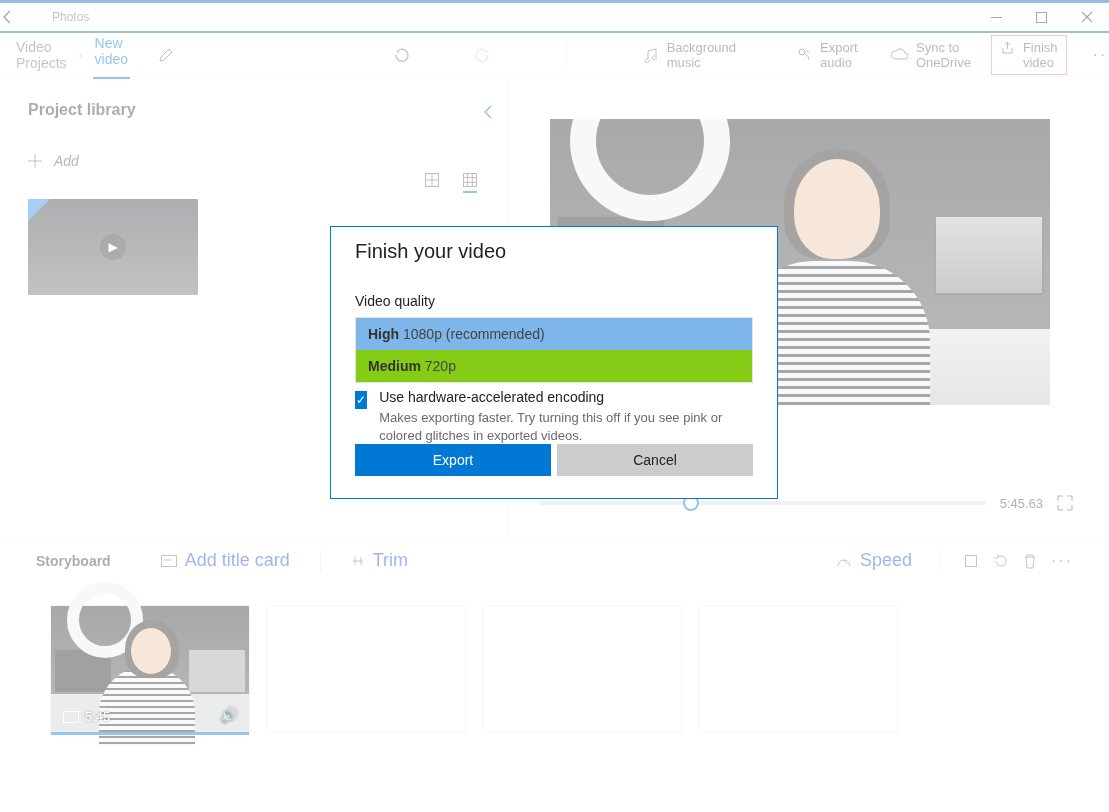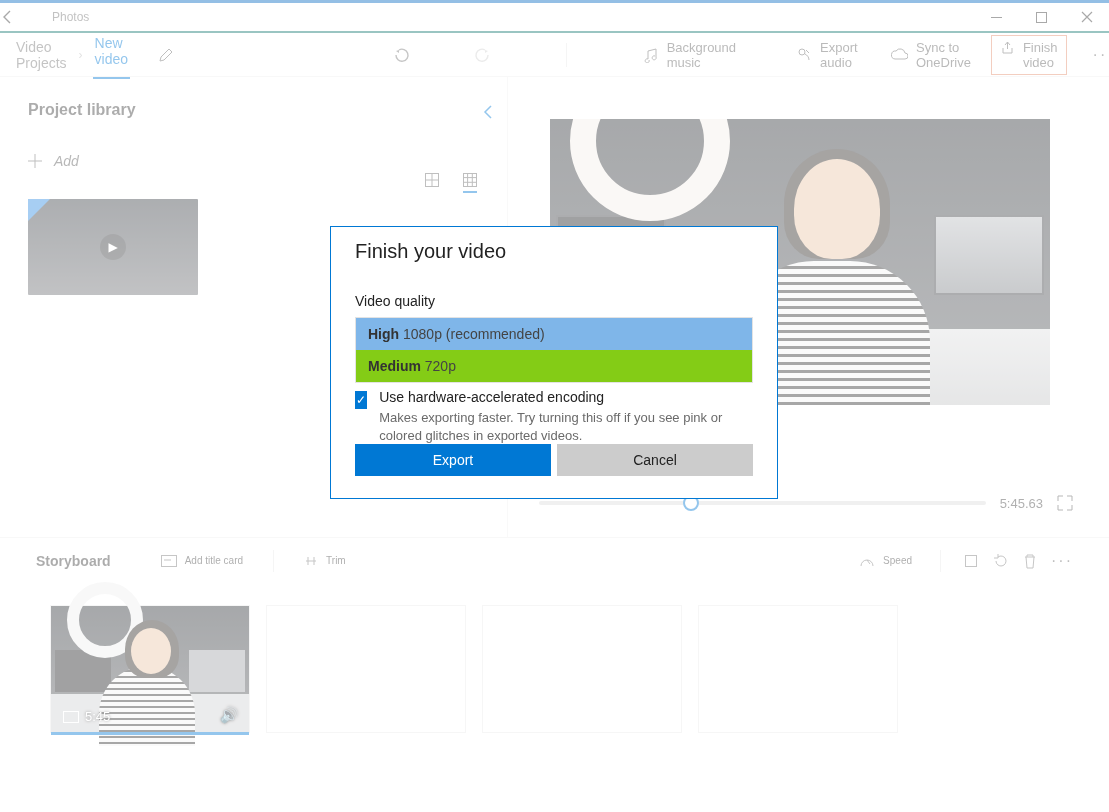--- a/index.html
+++ b/index.html
@@ -44,21 +44,21 @@
   .pv-mon{position:absolute;top:96px;width:110px;height:80px;background:#1e1f22;border:2px solid #3b3c40;}
   .pv-mon.l{left:6px;} .pv-mon.r{right:6px;background:linear-gradient(#b9bcc0,#808489);}
   .pv-desk{position:absolute;left:0;right:0;bottom:0;height:76px;background:linear-gradient(#dedfe0,#c3c4c6);}
   .timerow{display:flex;align-items:center;position:absolute;left:31px;right:36px;bottom:26px;gap:14px;}
   .scrub{flex:1;height:4px;background:#dcdcdc;border-radius:2px;position:relative;}
   .scrub .knob{position:absolute;left:34%;top:50%;transform:translate(-50%,-50%);width:16px;height:16px;border:2px solid #0078d4;border-radius:50%;background:#fff;}
   .dur{font-size:13px;color:#444;}
   .fs{font-size:18px;color:#555;}
   .storybar{height:46px;border-top:1px solid #eee;display:flex;align-items:center;padding:0 36px;gap:16px;}
   .sbtitle{font-weight:600;font-size:14px;color:#3b3b3b;margin-right:28px;text-align:right;}
-  .sbbtn{display:flex;align-items:center;gap:8px;color:#404040;font-size:10px;padding:0 6px;}
+  .sbbtn{display:flex;align-items:center;gap:8px;color:#1d4ed8;font-size:18px;padding:0 6px;}
   .sbdiv{width:1px;height:22px;background:#e8e8e8;margin:0 8px;}
   .sbright{margin-left:auto;display:flex;align-items:center;gap:14px;color:#777;font-size:15px;}
   .clips{padding:22px 50px;display:flex;gap:16px;}
   .clip{width:200px;height:128px;border:1px solid #e9e9e9;position:relative;background:#fff;}
   .clip .sel{position:absolute;left:0;right:0;bottom:-3px;height:3px;background:#0078d4;}
   .clip1bg{position:absolute;inset:0;background:linear-gradient(180deg,#2d3136,#5d5f63);}
   .clip .ring{position:absolute;left:16px;top:-24px;width:76px;height:76px;border:12px solid #eee;border-radius:50%;}
   .clip .mon2{position:absolute;top:44px;width:56px;height:42px;background:#1f2023;}
   .clip .mon2.l{left:4px;} .clip .mon2.r{right:4px;background:#9fa2a6;}
   .clip .desk2{position:absolute;left:0;right:0;bottom:0;height:38px;background:#d0d1d3;}

